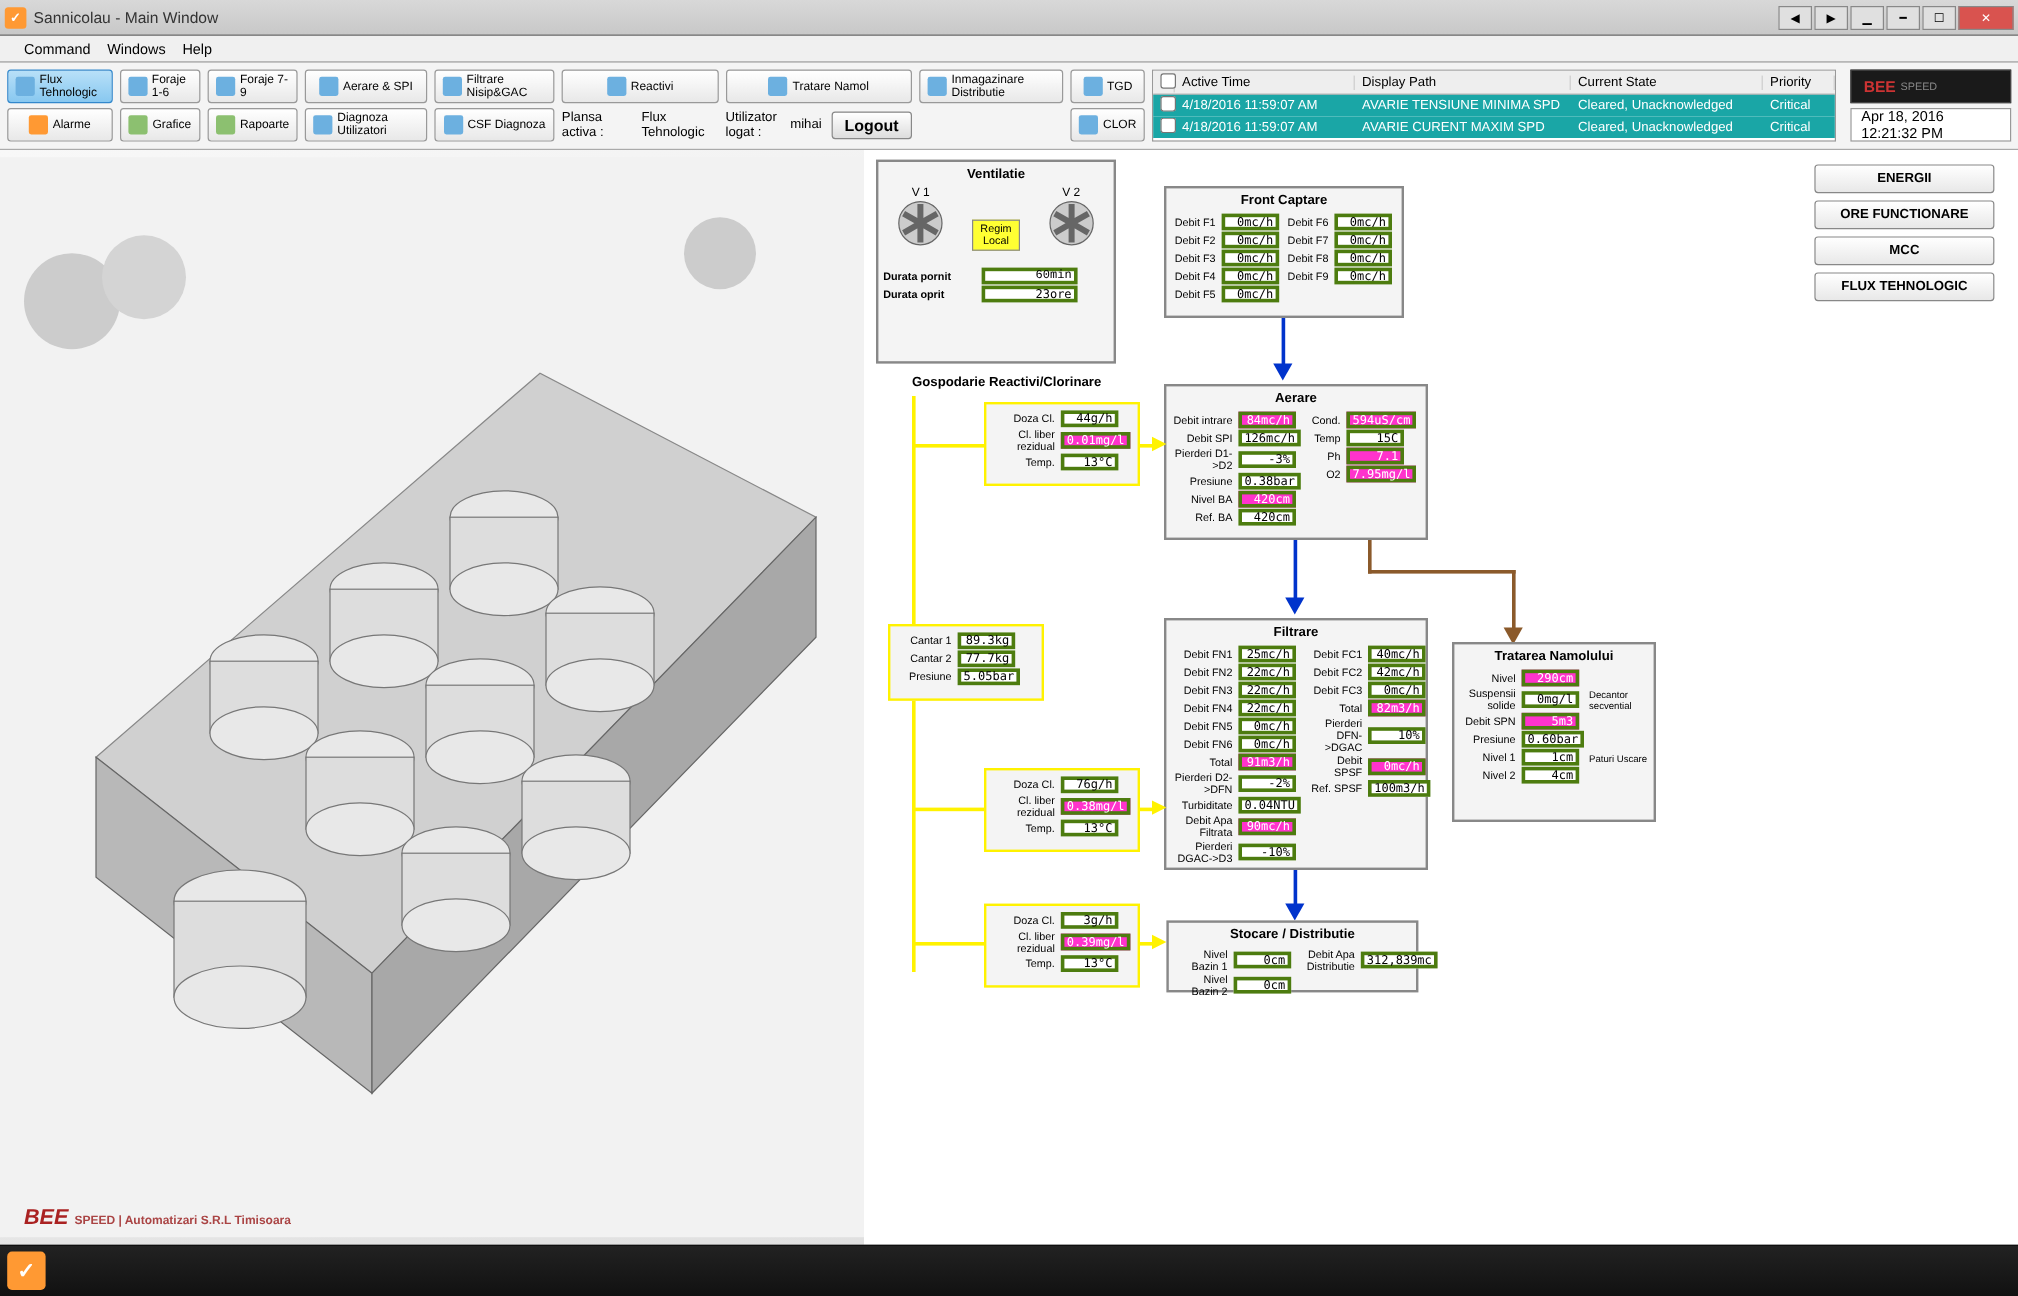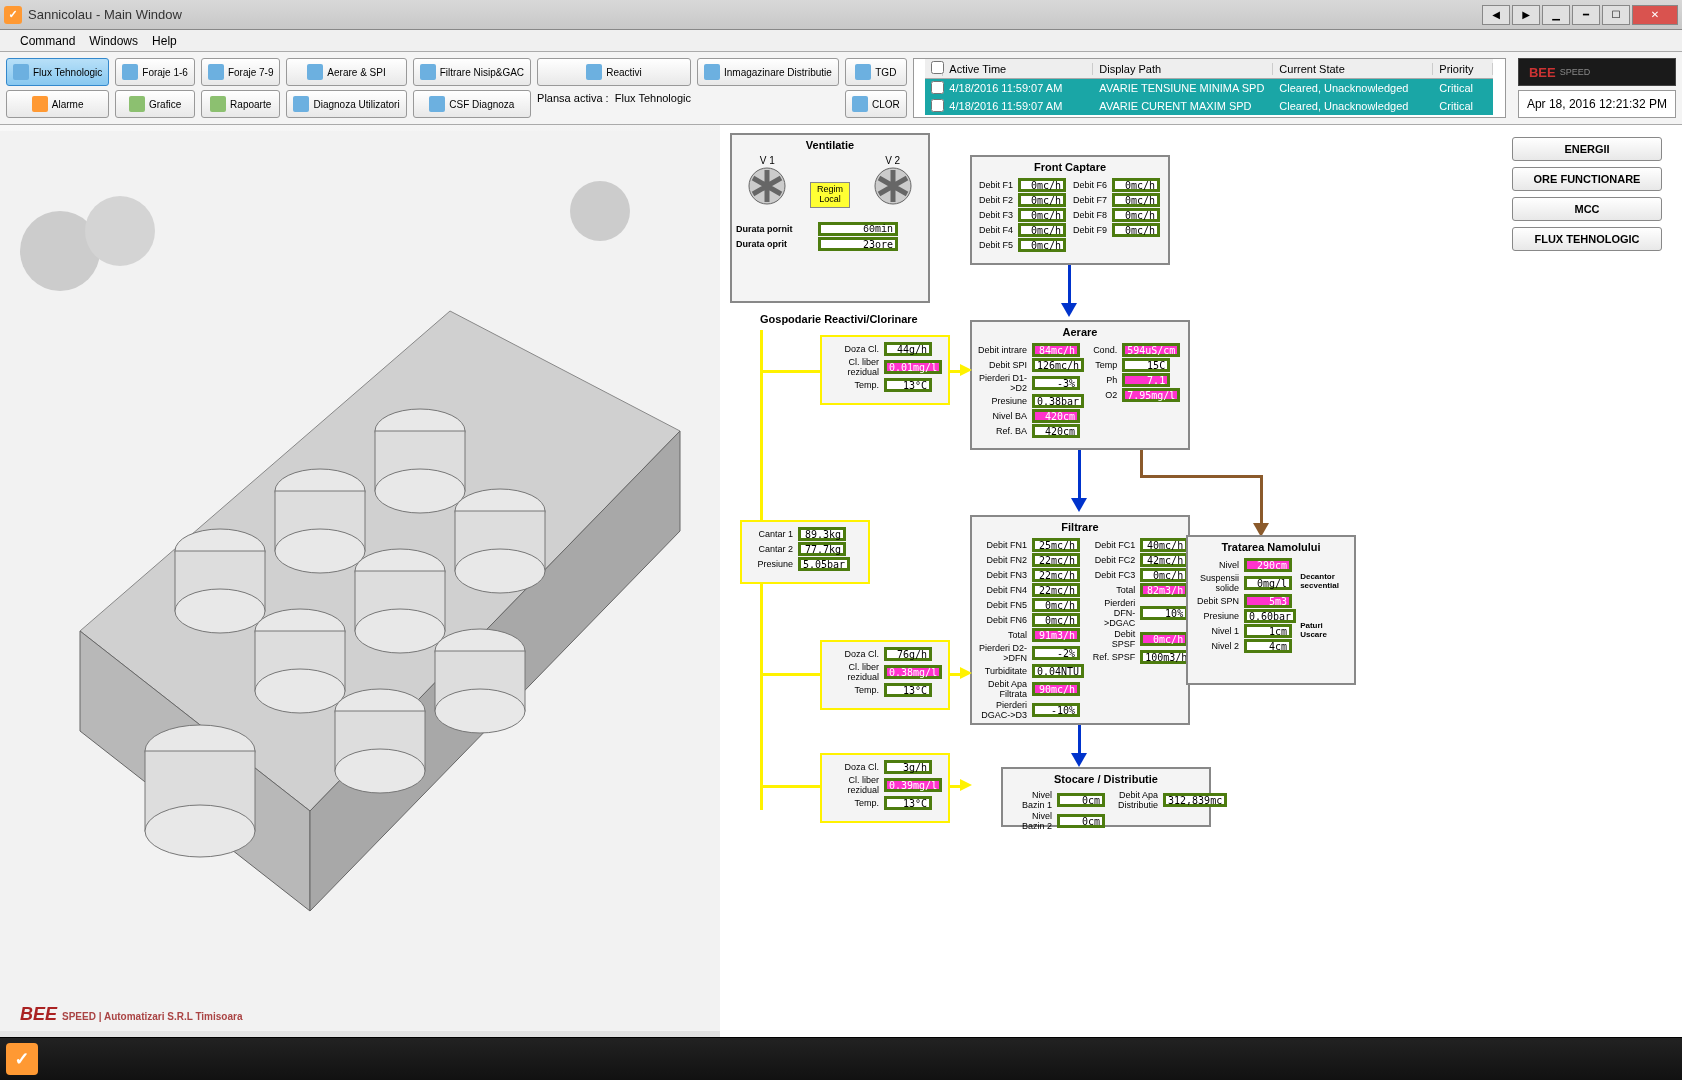--- a/index.html
+++ b/index.html
@@ -136,20 +136,27 @@
   <div class="tcol">
     <div class="tbtn">
         <div class="ico"></div>
         <span>Reactivi</span>
       </div>
     <div class="info"><span>Plansa activa :</span>&nbsp;&nbsp;<span>Flux Tehnologic</span></div>
   </div>
   <div class="tcol">
     <div class="tbtn">
         <div class="ico"></div>
+        <span>Tratare Namol</span>
+      </div>
+    <div class="info"><span>Utilizator logat :</span>&nbsp;&nbsp;<span>mihai</span><button class="logout">Logout</button></div>
+  </div>
+  <div class="tcol">
+    <div class="tbtn">
+        <div class="ico"></div>
         <span>Inmagazinare Distributie</span>
       </div>
   </div>
   <div class="tcol">
     <div class="tbtn">
         <div class="ico"></div>
         <span>TGD</span>
       </div>
     <div class="tbtn">
         <div class="ico"></div>
@@ -514,21 +521,21 @@
     </div>
     <div class="line-yh" style="left:40px;top:548px;width:60px;"></div>
     <div class="line-yh" style="left:230px;top:548px;width:12px;"></div>
     <div class="arrow-r" style="left:240px;top:542px;"></div>
 
     <div class="line-bv" style="left:540px;top:350px;height:50px;"></div>
     <div class="line-bh" style="left:420px;top:350px;width:123px;"></div>
     <div class="line-bv" style="left:420px;top:325px;height:28px;"></div>
     <div class="arrow-db" style="left:533px;top:398px;"></div>
 
-    <div class="panel" style="left:466px;top:410px;width:170px;height:150px;">
+    <div class="panel" style="left:490px;top:410px;width:170px;height:150px;">
       <div class="ptitle">Tratarea Namolului</div>
       <div style="display:flex;gap:4px;">
         <div id="namol-left">
             <div class="row">
               <span class="lbl" style="width:50px">Nivel</span>
               <span class="val pink">290cm</span>
             </div>
             <div class="row">
               <span class="lbl" style="width:50px">Suspensii solide</span>
               <span class="val ">0mg/l</span>
@@ -543,21 +550,21 @@
             </div>
             <div class="row">
               <span class="lbl" style="width:50px">Nivel 1</span>
               <span class="val ">1cm</span>
             </div>
             <div class="row">
               <span class="lbl" style="width:50px">Nivel 2</span>
               <span class="val ">4cm</span>
             </div>
           </div>
-        <div style="font-size:8px;display:flex;flex-direction:column;justify-content:space-around;font-weight:bold;">
+        <div style="font-size:8px;display:flex;flex-direction:column;justify-content:space-around;">
           <div>Decantor secvential</div>
           <div>Paturi Uscare</div>
         </div>
       </div>
     </div>
 
     <div class="line-v" style="left:358px;top:600px;height:30px;"></div>
     <div class="arrow-down" style="left:351px;top:628px;"></div>
 
     <div class="panel y" style="left:100px;top:628px;width:130px;height:70px;">
@@ -573,21 +580,21 @@
           <div class="row">
             <span class="lbl" style="width:56px">Temp.</span>
             <span class="val ">13°C</span>
           </div>
         </div>
     </div>
     <div class="line-yh" style="left:40px;top:660px;width:60px;"></div>
     <div class="line-yh" style="left:230px;top:660px;width:12px;"></div>
     <div class="arrow-r" style="left:240px;top:654px;"></div>
 
-    <div class="panel" style="left:281px;top:642px;width:210px;height:60px;">
+    <div class="panel" style="left:252px;top:642px;width:210px;height:60px;">
       <div class="ptitle">Stocare / Distributie</div>
       <div style="display:flex;gap:6px;">
           <div id="stocare-left">
             <div class="row">
               <span class="lbl" style="width:48px">Nivel Bazin 1</span>
               <span class="val ">0cm</span>
             </div>
             <div class="row">
               <span class="lbl" style="width:48px">Nivel Bazin 2</span>
               <span class="val ">0cm</span>

